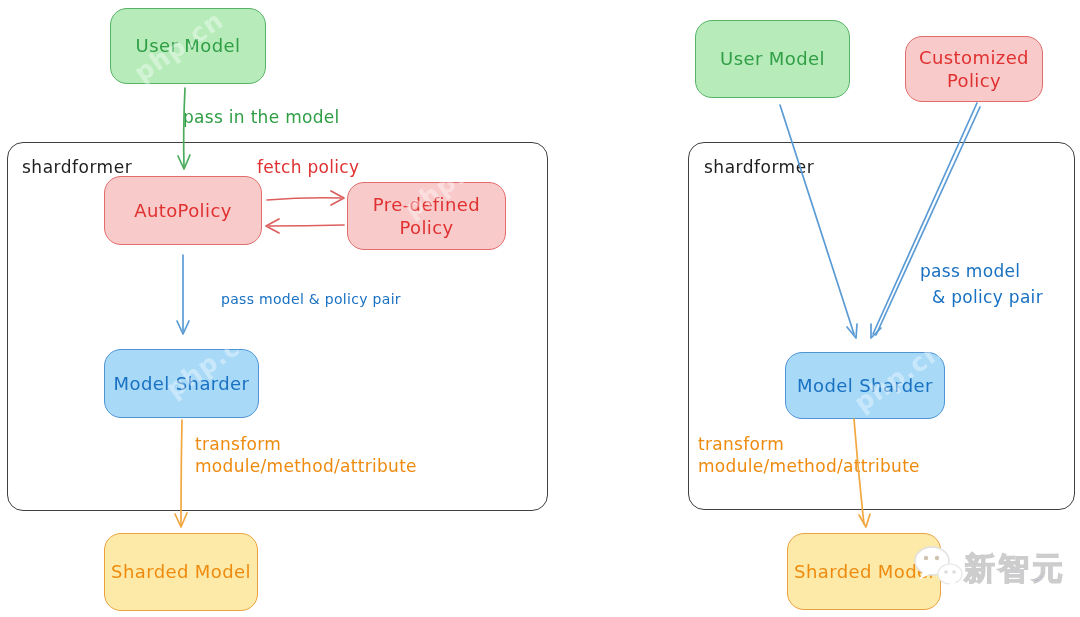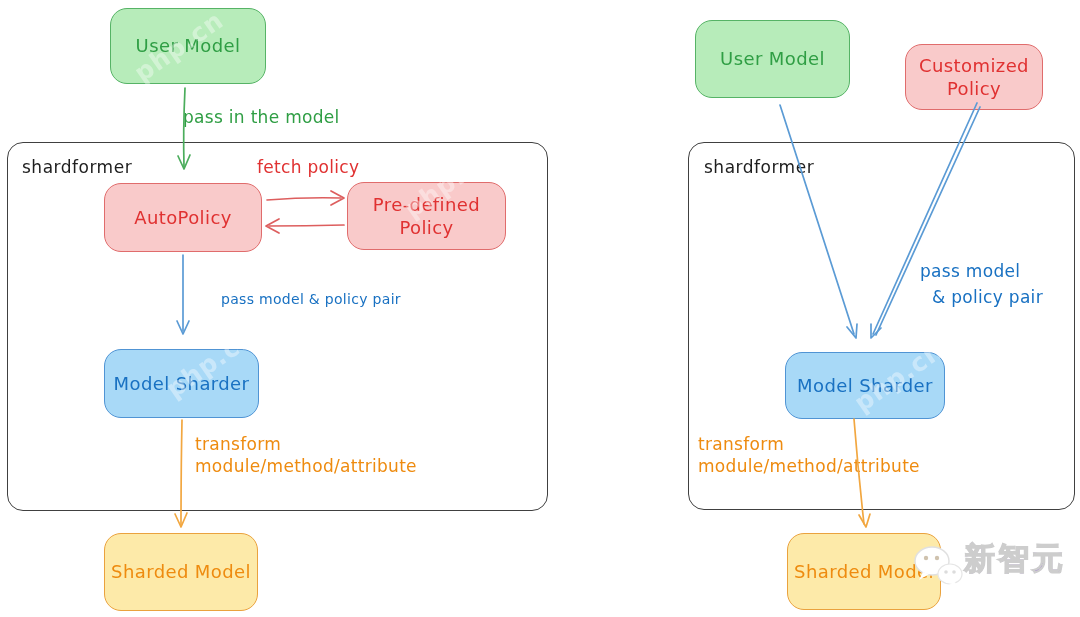--- a/index.html
+++ b/index.html
@@ -29,37 +29,37 @@
   .s-red{stroke:var(--red-arrow,#dd5e5e)}
   .s-blue{stroke:var(--blue-arrow,#5b9bd5)}
   .s-orange{stroke:var(--orange-arrow,#f2a740)}
   .thin{stroke-width:1.1}
 
   .ghost{position:absolute;color:#ffffff;opacity:.38;font-size:25px;font-weight:bold;
          transform:rotate(-35deg);letter-spacing:1px;pointer-events:none}
 
   .watermark{position:absolute;left:912px;top:543px;display:flex;align-items:flex-start}
   .wm-text{color:#6d28d9;-webkit-text-stroke:1.3px #cdcdcd;font-size:31px;font-weight:bold;
-           letter-spacing:3px;line-height:1;}
+           letter-spacing:3px;line-height:1;margin-top:10px}
 </style>
 </head>
 <body>
 
 <div id="canvas">
 
   <div class="container-box" style="left:7px;top:142px;width:541px;height:369px"></div>
   <div class="clabel" style="left:22px;top:157px">shardformer</div>
 
   <div class="node green" style="left:110px;top:8px;width:156px;height:76px">
     <span>User Model</span>
   </div>
 
   <div class="ann green" style="left:183px;top:107px">pass in the model</div>
 
-  <div class="node red" style="left:104px;top:183px;width:158px;height:69px">
+  <div class="node red" style="left:104px;top:176px;width:158px;height:69px">
     <span>AutoPolicy</span>
   </div>
 
   <div class="ann red" style="left:257px;top:157px">fetch policy</div>
 
   <div class="node red" style="left:347px;top:182px;width:159px;height:68px">
     <span>Pre-defined</span>
     <span>Policy</span>
   </div>
 
@@ -76,21 +76,21 @@
     <span>Sharded Model</span>
   </div>
 
   <div class="container-box" style="left:688px;top:142px;width:387px;height:368px"></div>
   <div class="clabel" style="left:704px;top:157px">shardformer</div>
 
   <div class="node green" style="left:695px;top:20px;width:155px;height:78px">
     <span>User Model</span>
   </div>
 
-  <div class="node red" style="left:905px;top:44px;width:138px;height:66px">
+  <div class="node red" style="left:905px;top:36px;width:138px;height:66px">
     <span>Customized</span>
     <span>Policy</span>
   </div>
 
   <div class="ann blue" style="left:920px;top:261px">pass model</div>
   <div class="ann blue" style="left:932px;top:287px">&amp; policy pair</div>
 
   <div class="node blue" style="left:785px;top:352px;width:160px;height:67px">
     <span>Model Sharder</span>
   </div>

